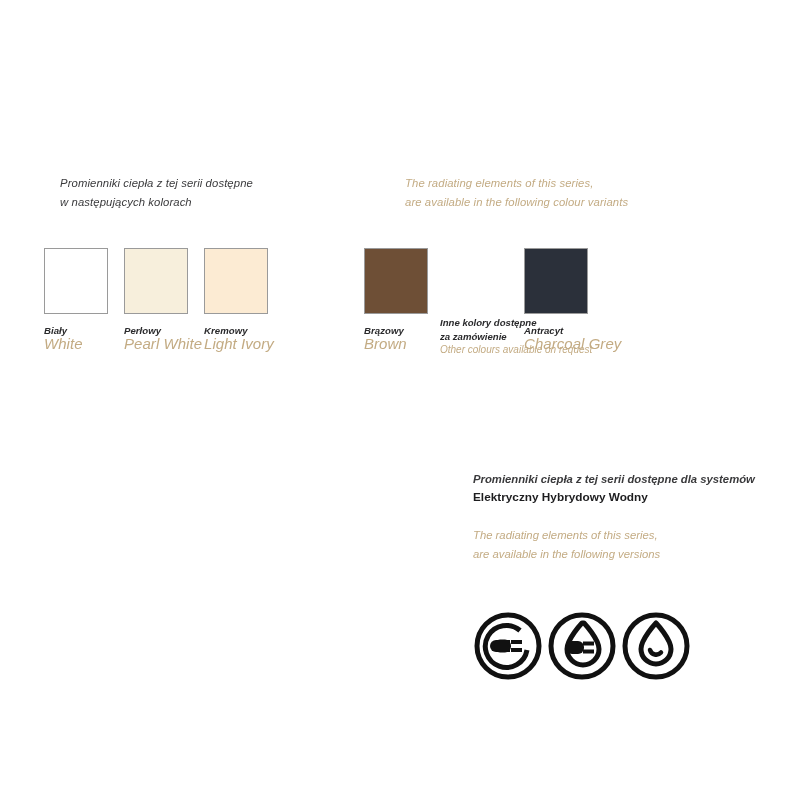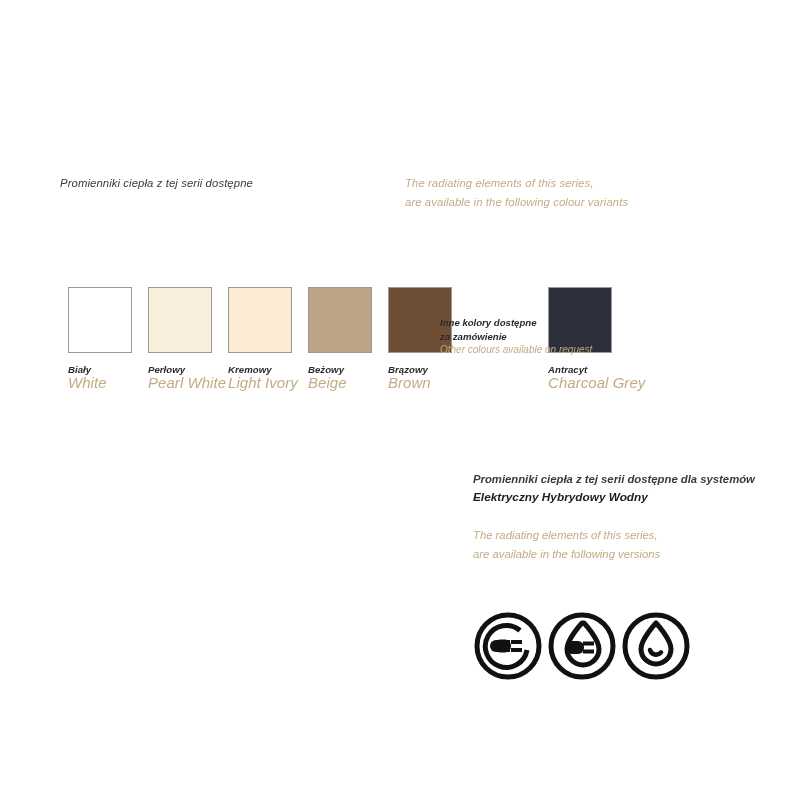--- a/index.html
+++ b/index.html
@@ -42,25 +42,24 @@
     font-style: italic;
     font-size: 11.3px;
     line-height: 19px;
     color: #c3ab83;
     letter-spacing: 0.1px;
   }
 
   
   .swatch-row {
     position: absolute;
-    left: 68px;
+    left: 44px;
     top: 248px;
     width: 690px;
     height: 110px;
-    margin-top: 39px;
   }
   .swatch-cell {
     position: absolute;
     top: 0;
     width: 64px;
   }
   .swatch-chip {
     width: 64px;
     height: 66px;
     box-sizing: border-box;
@@ -116,21 +115,20 @@
   }
   .sys-pl-line {
     font-style: italic;
     font-size: 11.3px;
     line-height: 18px;
     color: #3a3a3c;
     white-space: nowrap;
     font-weight: bold;
   }
   .sys-pl-strong {
-    font-style: italic;
     font-weight: bold;
     font-size: 11.8px;
     line-height: 19px;
     color: #1d1d1f;
     white-space: nowrap;
   }
   .sys-en-block {
     margin-top: 19px;
   }
   .sys-en-line {
@@ -166,20 +164,21 @@
   }
   .icon-slot svg { display: block; }
 </style>
 </head>
 <body>
 
 <div class="page">
 
   <div class="intro-pl">
     <div>Promienniki ciepła z tej serii dostępne</div>
+    <div>w następujących kolorach</div>
   </div>
 
   <div class="intro-en">
     <div>The radiating elements of this series,</div>
     <div>are available in the following colour variants</div>
   </div>
 
   <div class="swatch-row">
 
     <div class="swatch-cell" style="left:0px;">
@@ -193,25 +192,20 @@
       <div class="swatch-label-pl">Perłowy</div>
       <div class="swatch-label-en">Pearl White</div>
     </div>
 
     <div class="swatch-cell" style="left:160px;">
       <div class="swatch-chip" style="background-color: rgb(252, 235, 211);"></div>
       <div class="swatch-label-pl">Kremowy</div>
       <div class="swatch-label-en">Light Ivory</div>
     </div>
 
-    <div class="swatch-cell" style="left:240px;">
-      <div class="swatch-chip" style="background-color: rgb(188, 165, 135);"></div>
-      <div class="swatch-label-pl">Beżowy</div>
-      <div class="swatch-label-en">Beige</div>
-    </div>
 
     <div class="swatch-cell" style="left:320px;">
       <div class="swatch-chip" style="background-color: rgb(110, 79, 54);"></div>
       <div class="swatch-label-pl">Brązowy</div>
       <div class="swatch-label-en">Brown</div>
     </div>
 
 
     <div class="swatch-cell" style="left:480px;">
       <div class="swatch-chip" style="background-color: rgb(43, 48, 58);"></div>

